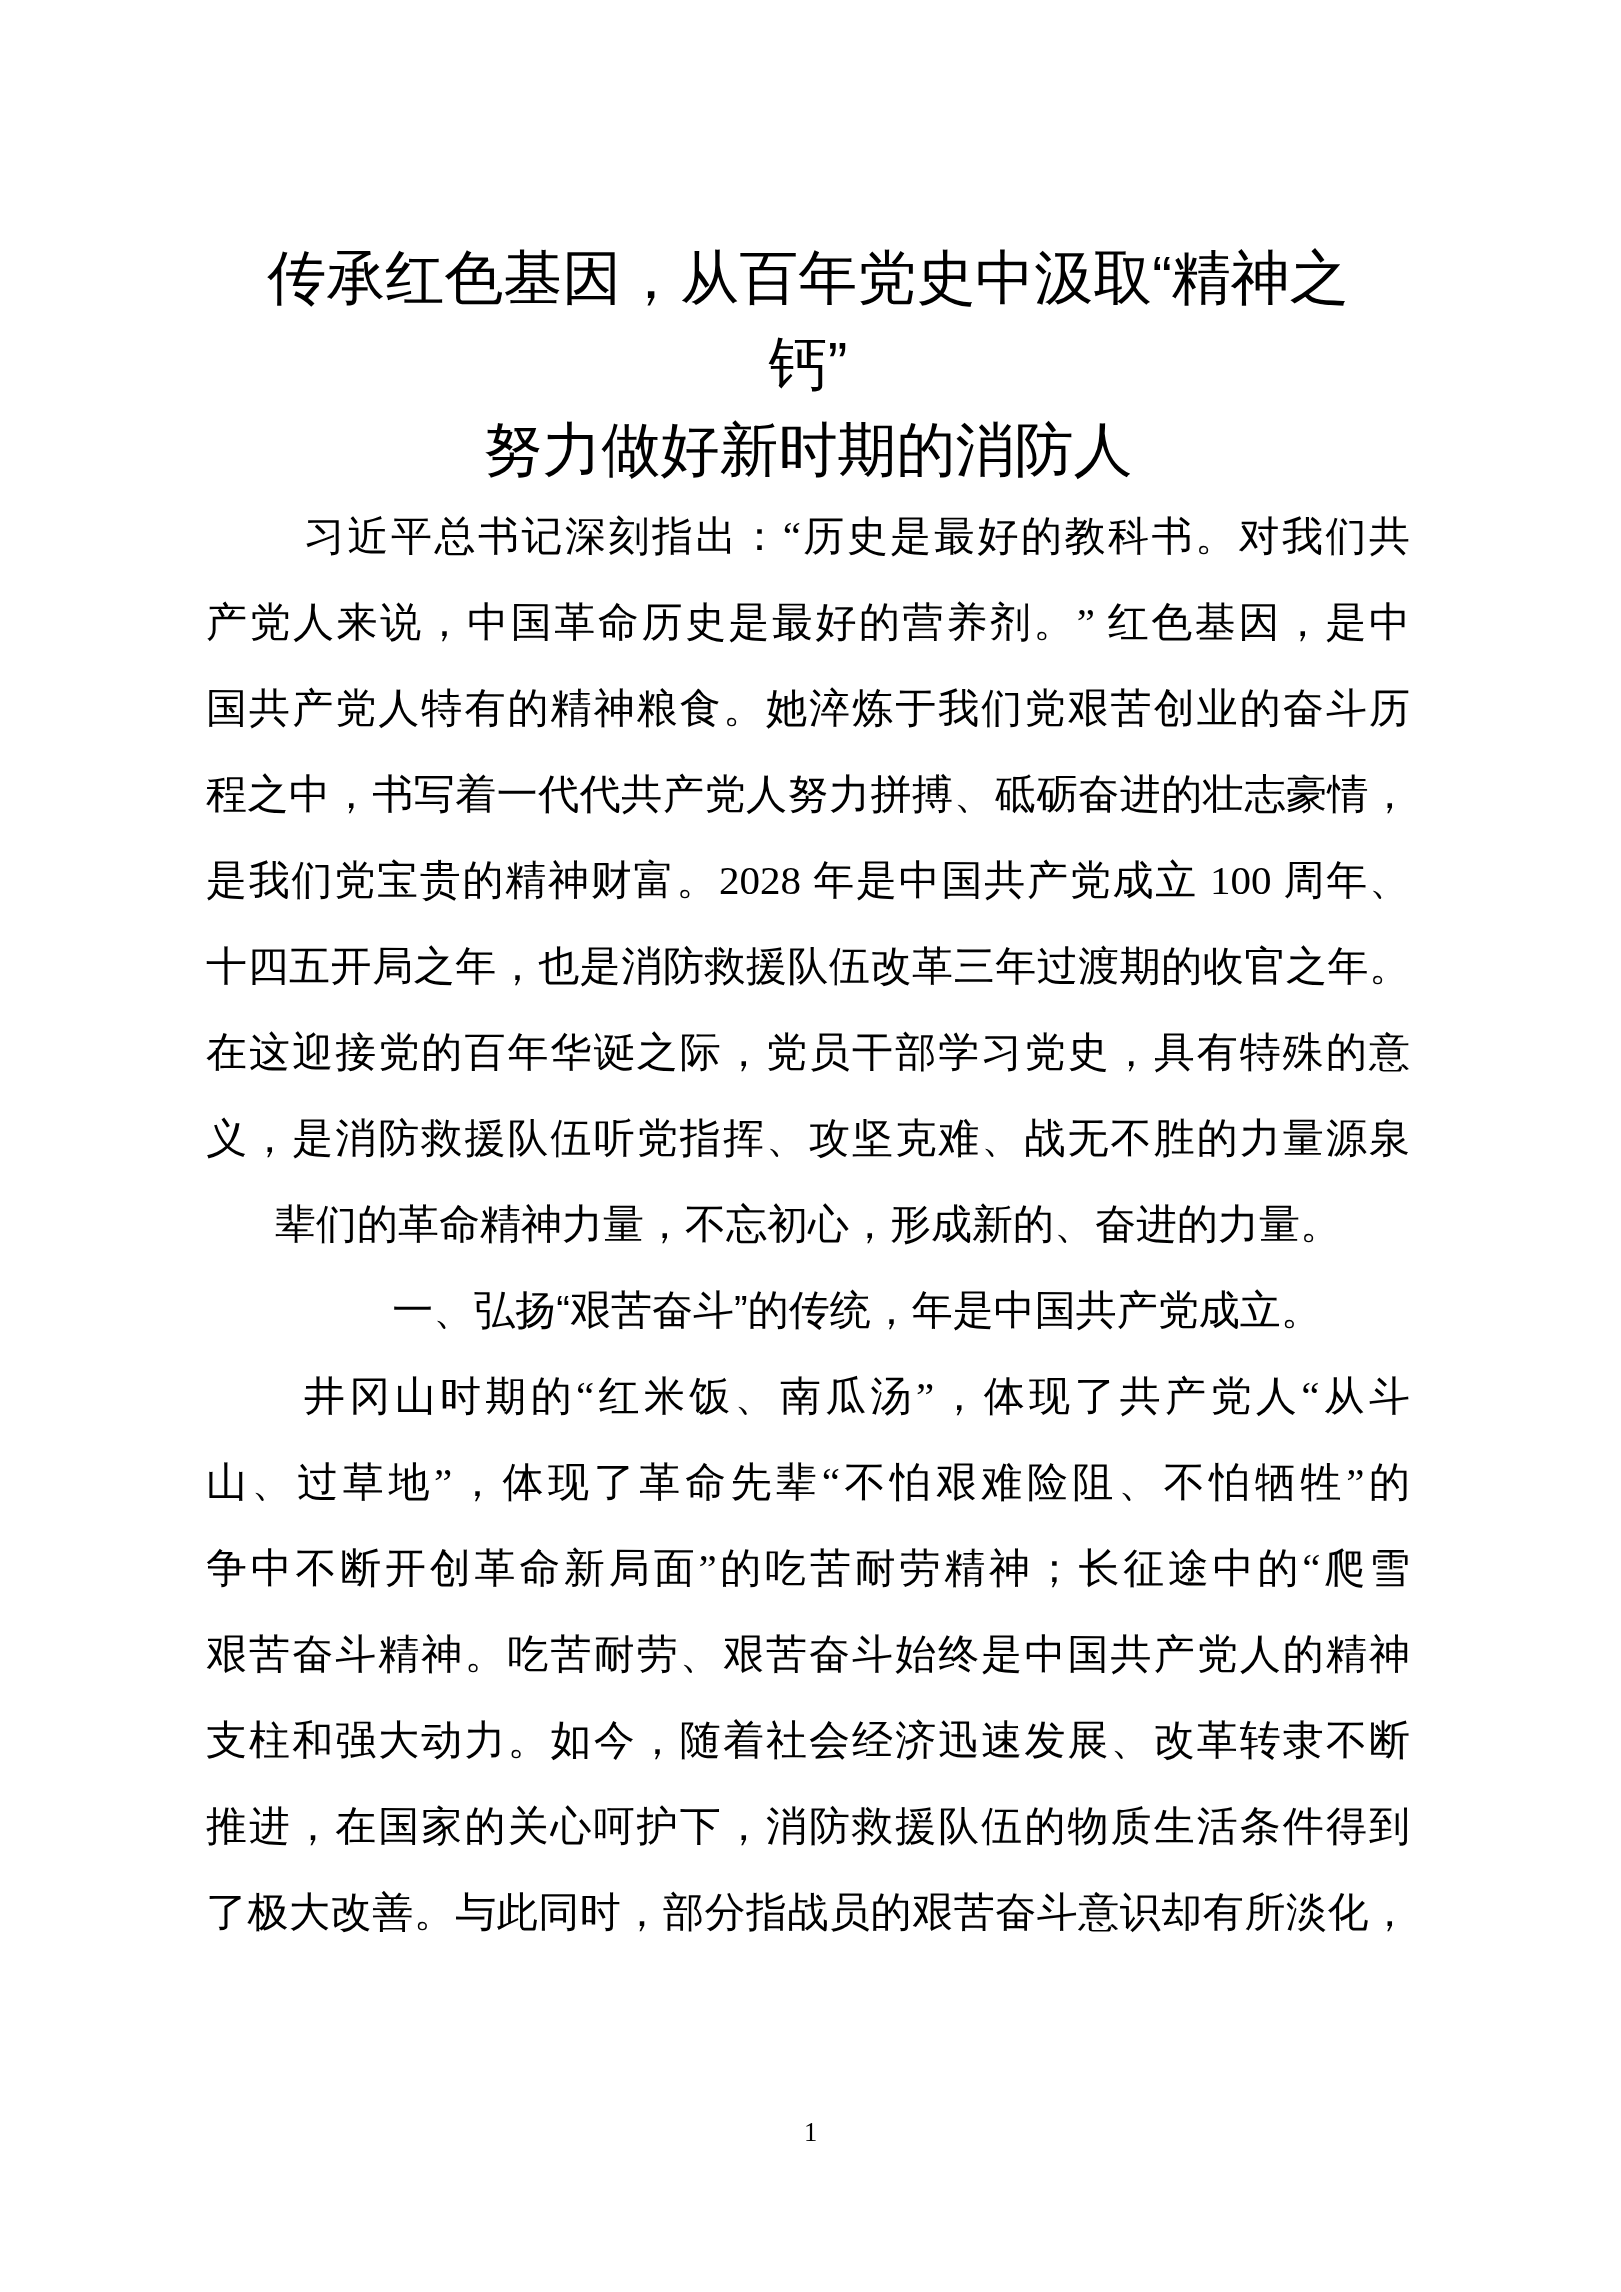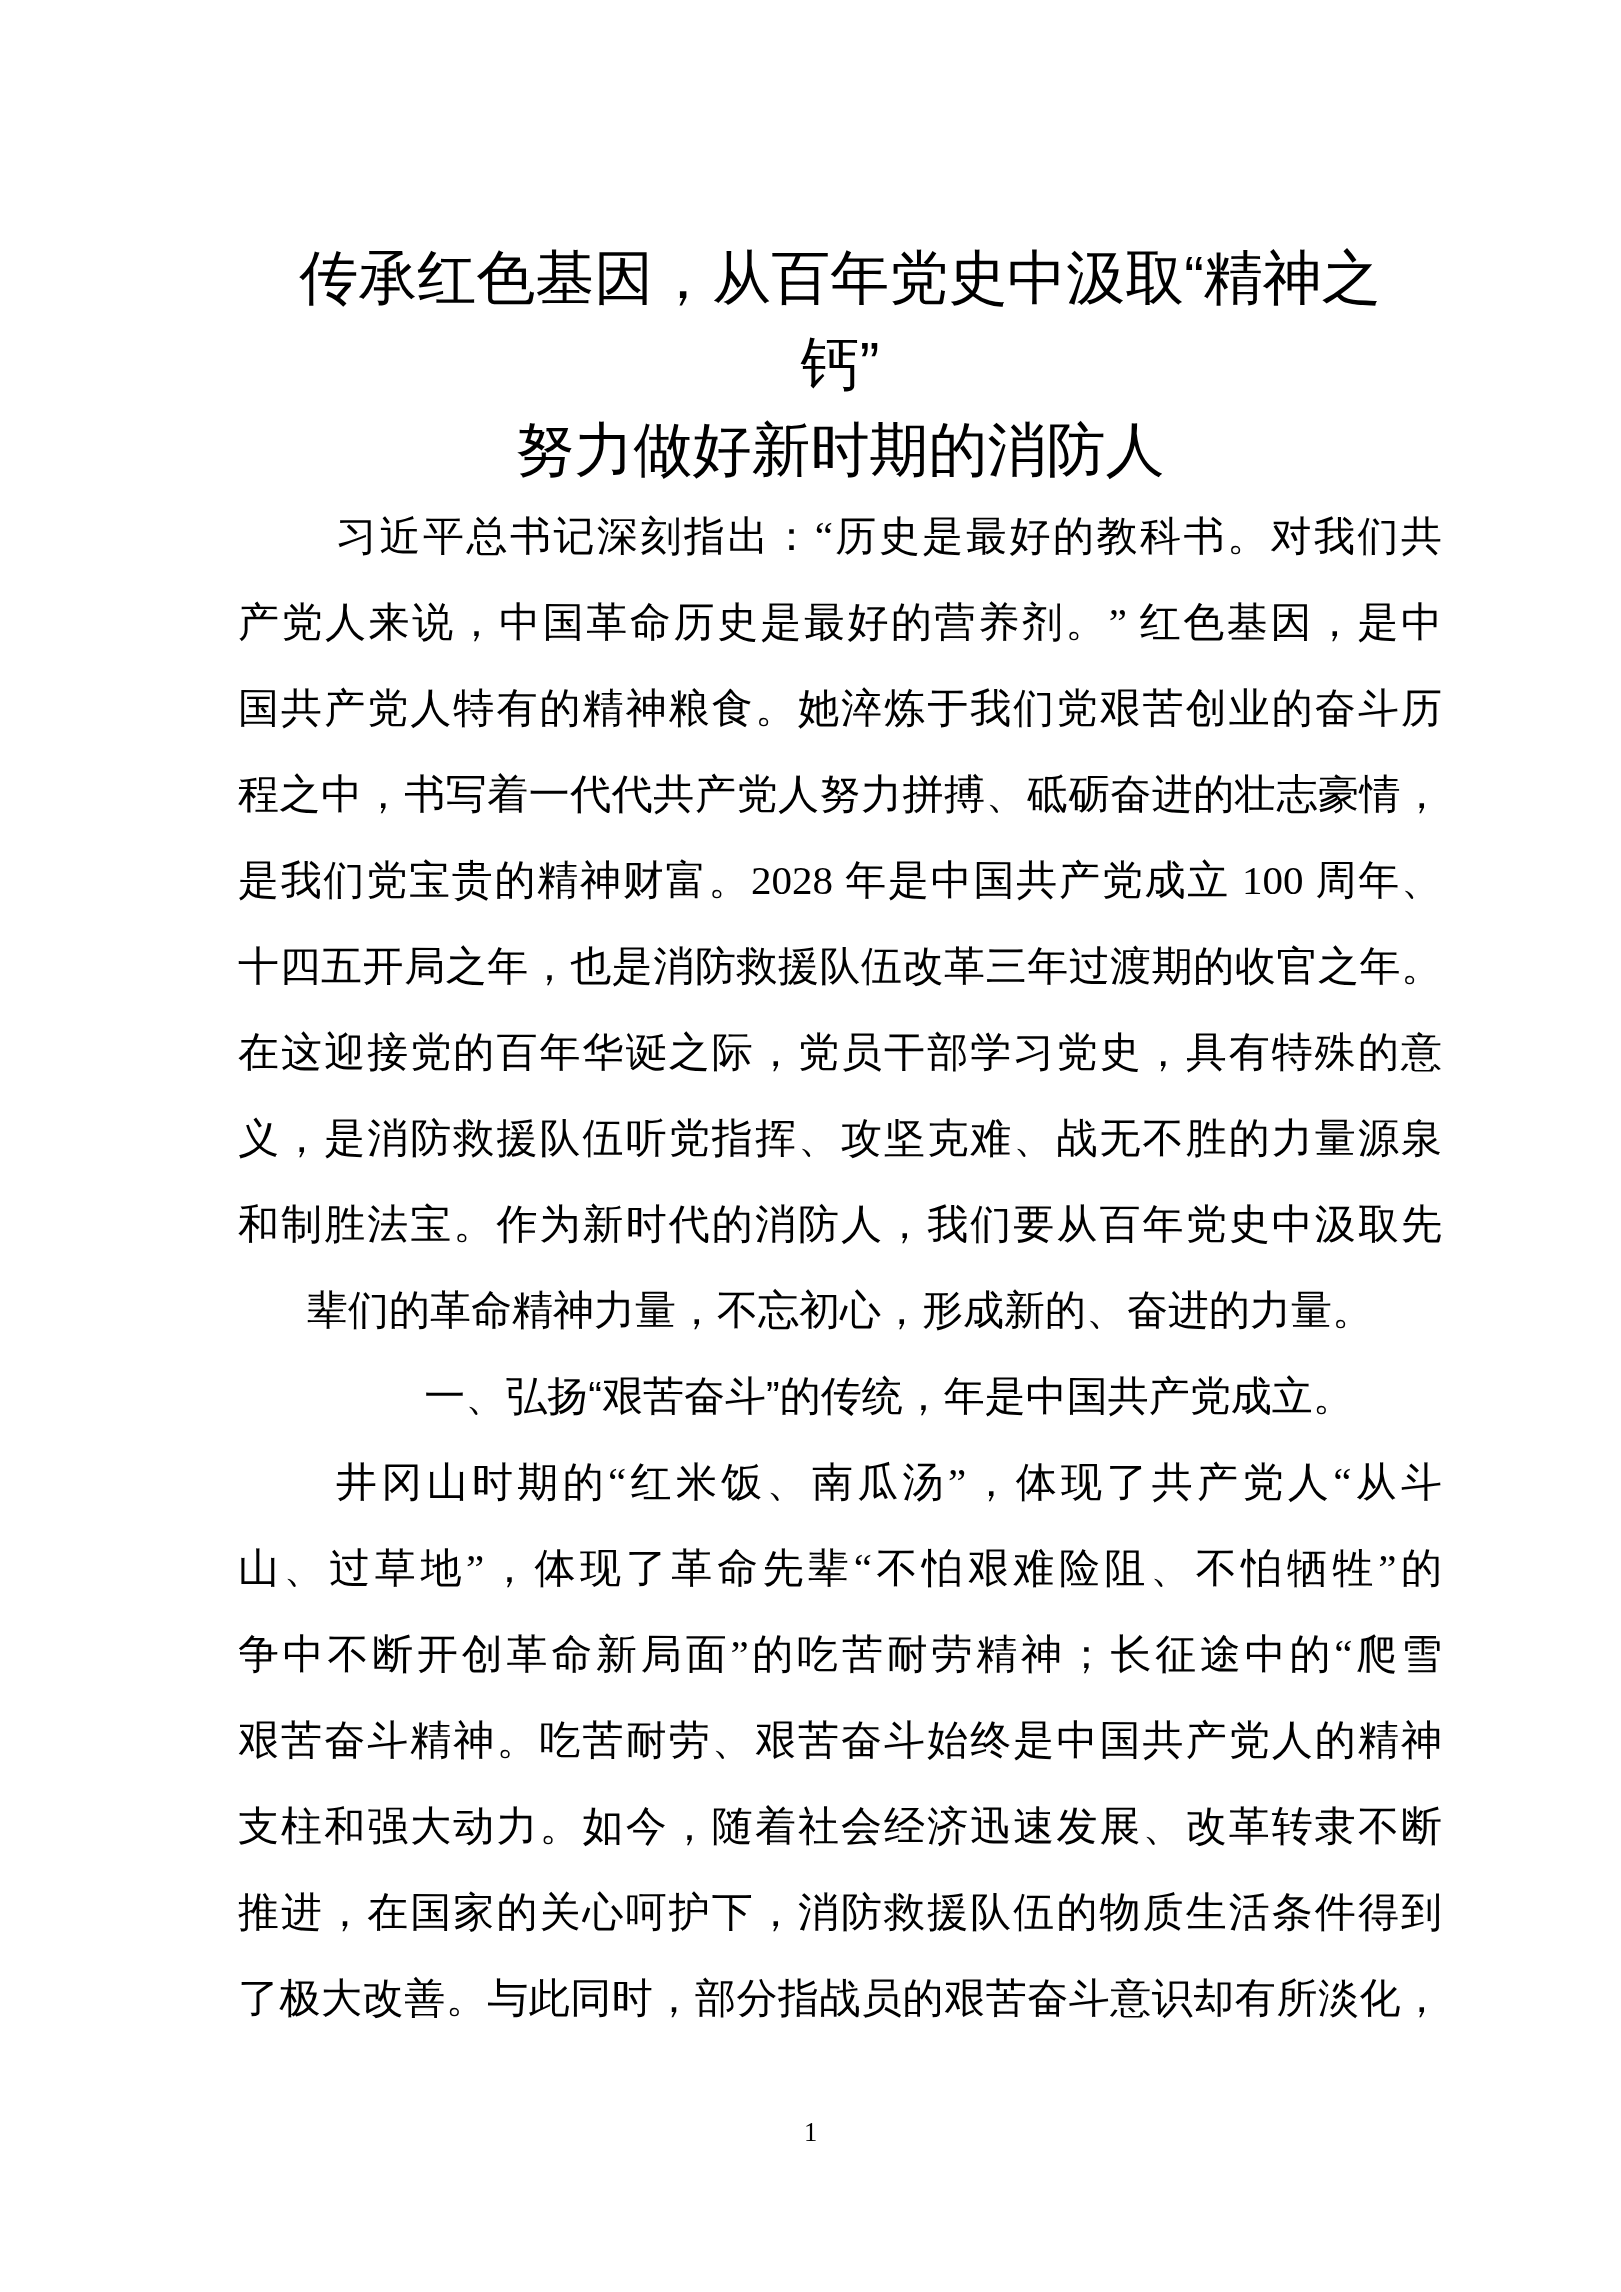--- a/index.html
+++ b/index.html
@@ -10,21 +10,20 @@
     background: #ffffff;
     color: #000000;
     font-family: "Liberation Sans", "DejaVu Sans", sans-serif;
     overflow: hidden;
   }
   .content {
     position: absolute;
     left: 206px;
     top: 235px;
     width: 1204px;
-    margin-left: 32px;
   }
   .title-line {
     font-size: 59px;
     line-height: 86px;
     height: 86px;
     text-align: center;
     font-weight: 400;
     white-space: nowrap;
   }
   .body-line {
@@ -65,21 +64,20 @@
       </div>
     <div id="doc-body">
         <div class="body-line fill indent">习近平总书记深刻指出：“历史是最好的教科书。对我们共</div>
         <div class="body-line fill">产党人来说，中国革命历史是最好的营养剂。” 红色基因，是中</div>
         <div class="body-line fill">国共产党人特有的精神粮食。她淬炼于我们党艰苦创业的奋斗历</div>
         <div class="body-line fill">程之中，书写着一代代共产党人努力拼搏、砥砺奋进的壮志豪情，</div>
         <div class="body-line fill">是我们党宝贵的精神财富。2028 年是中国共产党成立 100 周年、</div>
         <div class="body-line fill">十四五开局之年，也是消防救援队伍改革三年过渡期的收官之年。</div>
         <div class="body-line fill">在这迎接党的百年华诞之际，党员干部学习党史，具有特殊的意</div>
         <div class="body-line fill">义，是消防救援队伍听党指挥、攻坚克难、战无不胜的力量源泉</div>
-        <div class="body-line fill">和制胜法宝。作为新时代的消防人，我们要从百年党史中汲取先</div>
         <div class="body-line">辈们的革命精神力量，不忘初心，形成新的、奋进的力量。</div>
         <div class="body-line indent">一、弘扬“艰苦奋斗”的传统，年是中国共产党成立。</div>
         <div class="body-line fill indent">井冈山时期的“红米饭、南瓜汤”，体现了共产党人“从斗</div>
         <div class="body-line fill">山、过草地”，体现了革命先辈“不怕艰难险阻、不怕牺牲”的</div>
         <div class="body-line fill">争中不断开创革命新局面”的吃苦耐劳精神；长征途中的“爬雪</div>
         <div class="body-line fill">艰苦奋斗精神。吃苦耐劳、艰苦奋斗始终是中国共产党人的精神</div>
         <div class="body-line fill">支柱和强大动力。如今，随着社会经济迅速发展、改革转隶不断</div>
         <div class="body-line fill">推进，在国家的关心呵护下，消防救援队伍的物质生活条件得到</div>
         <div class="body-line fill">了极大改善。与此同时，部分指战员的艰苦奋斗意识却有所淡化，</div>
       </div>

